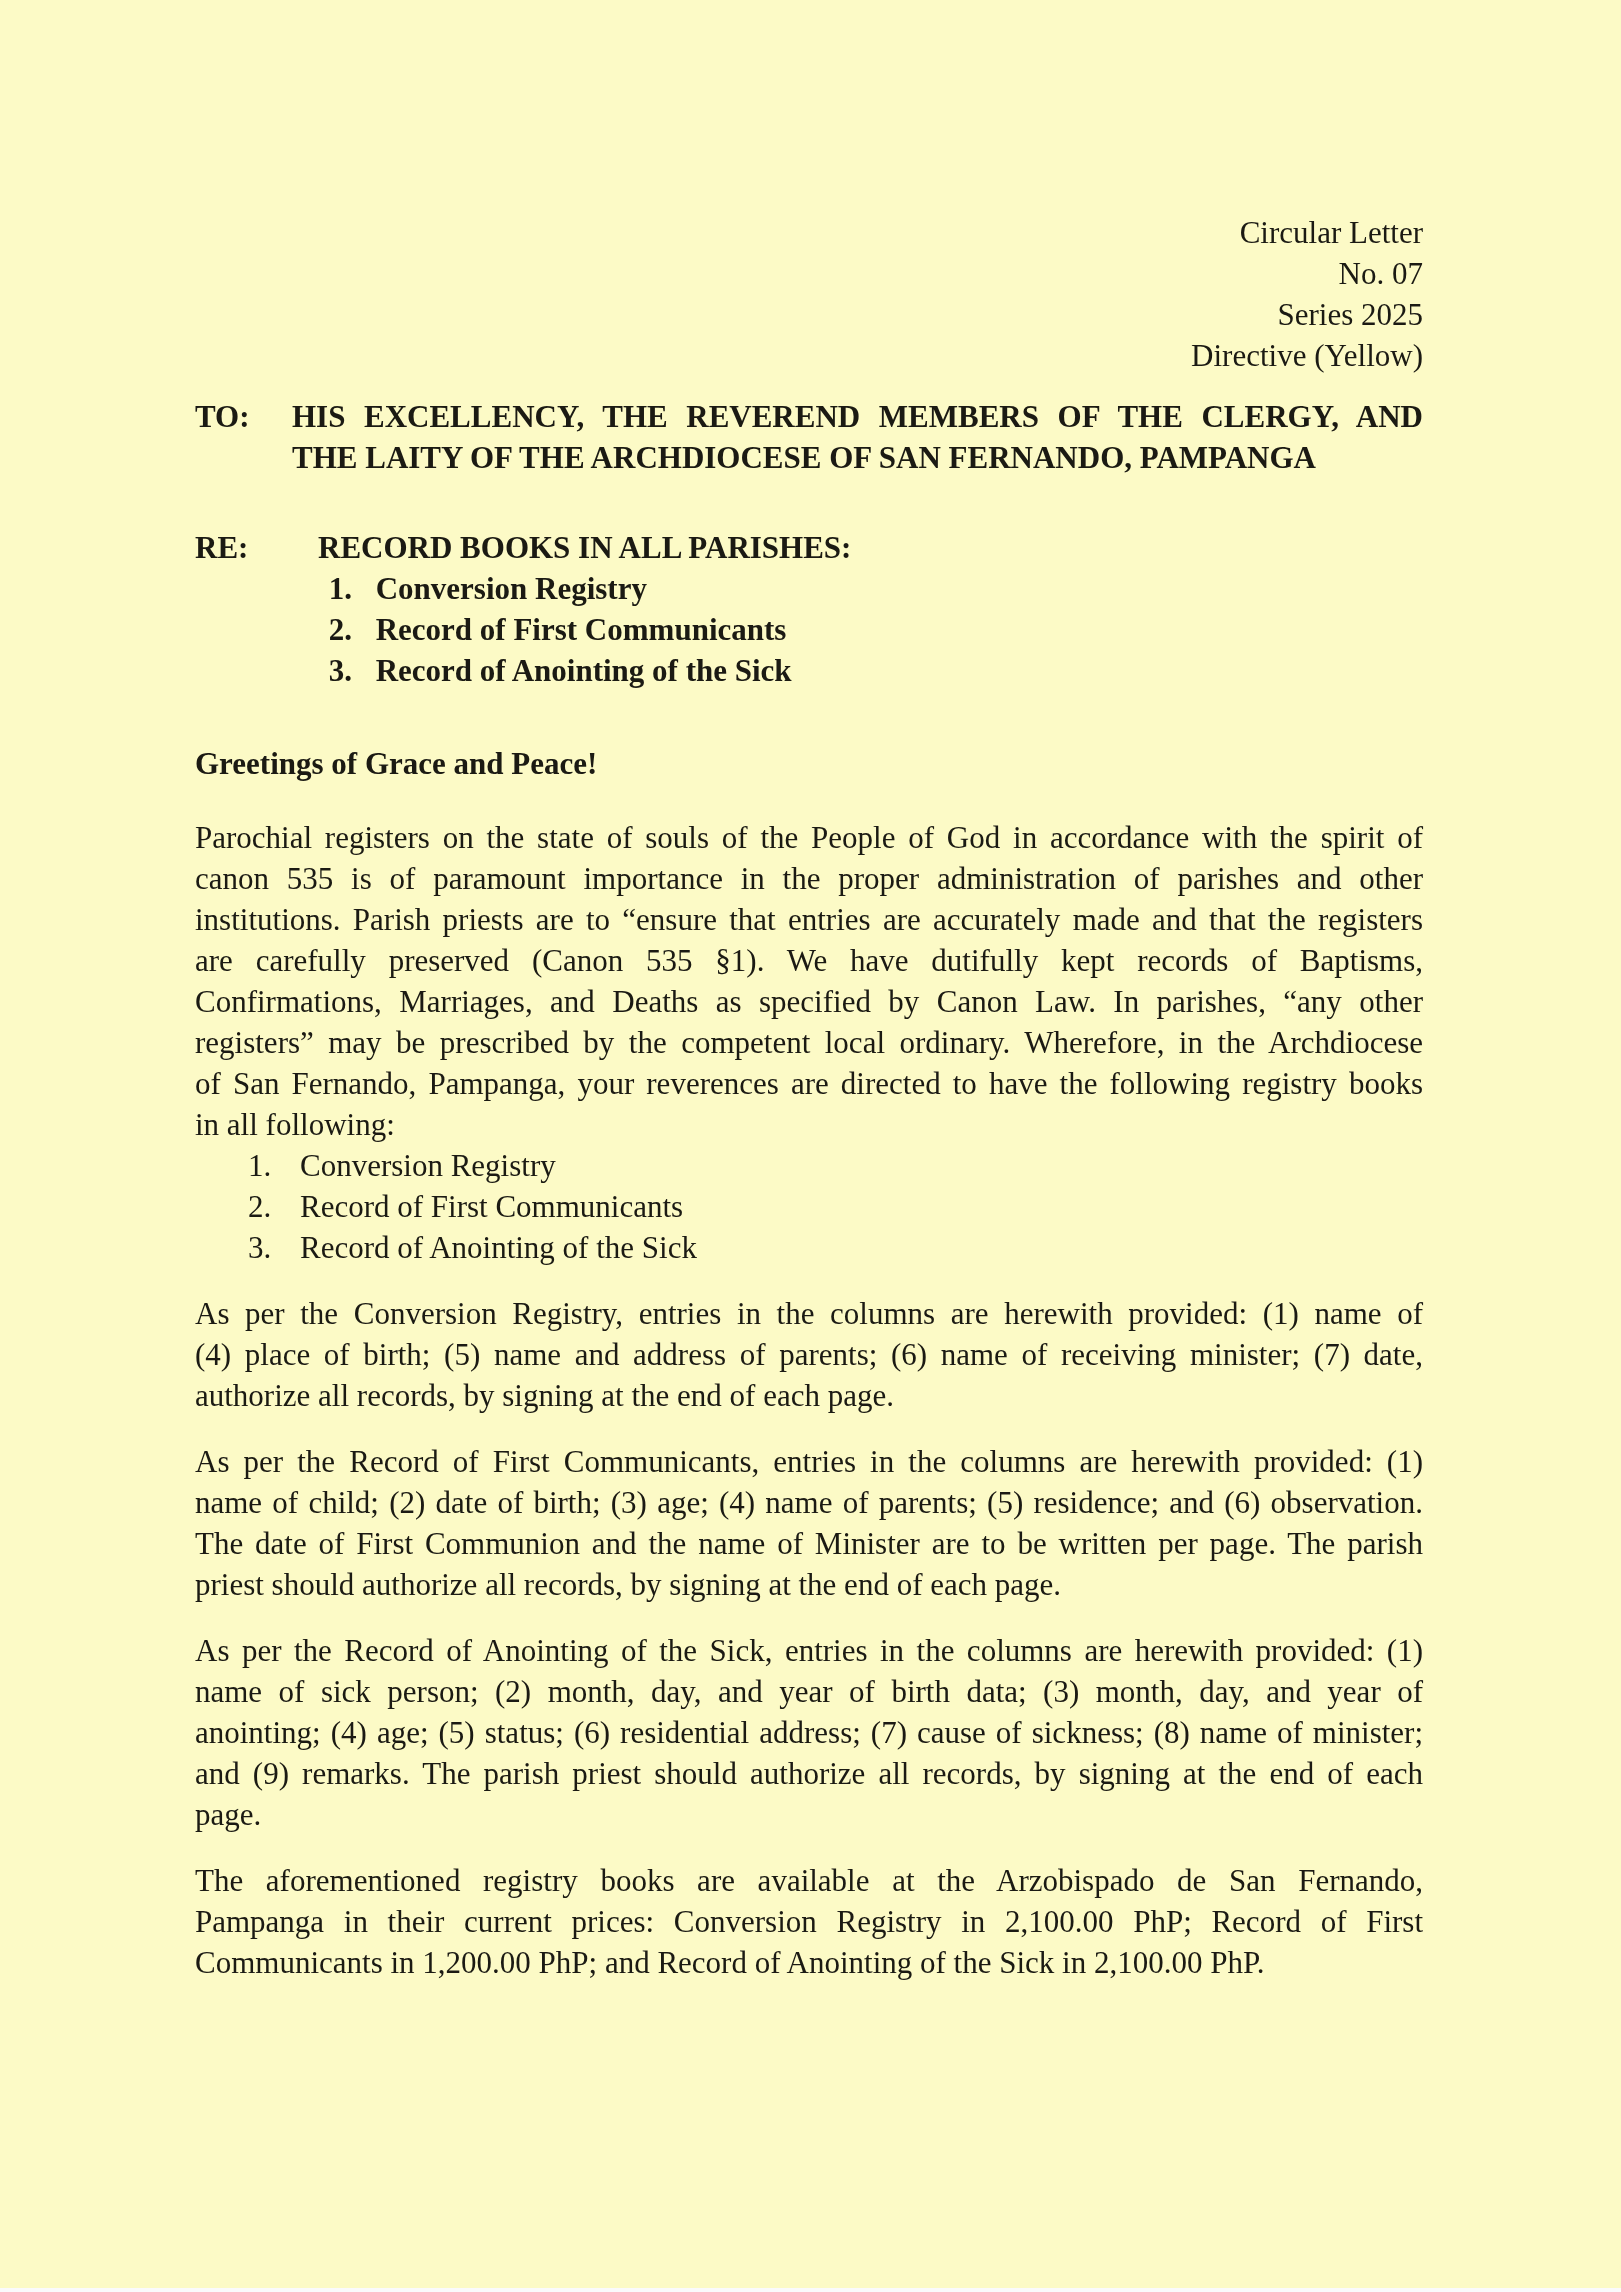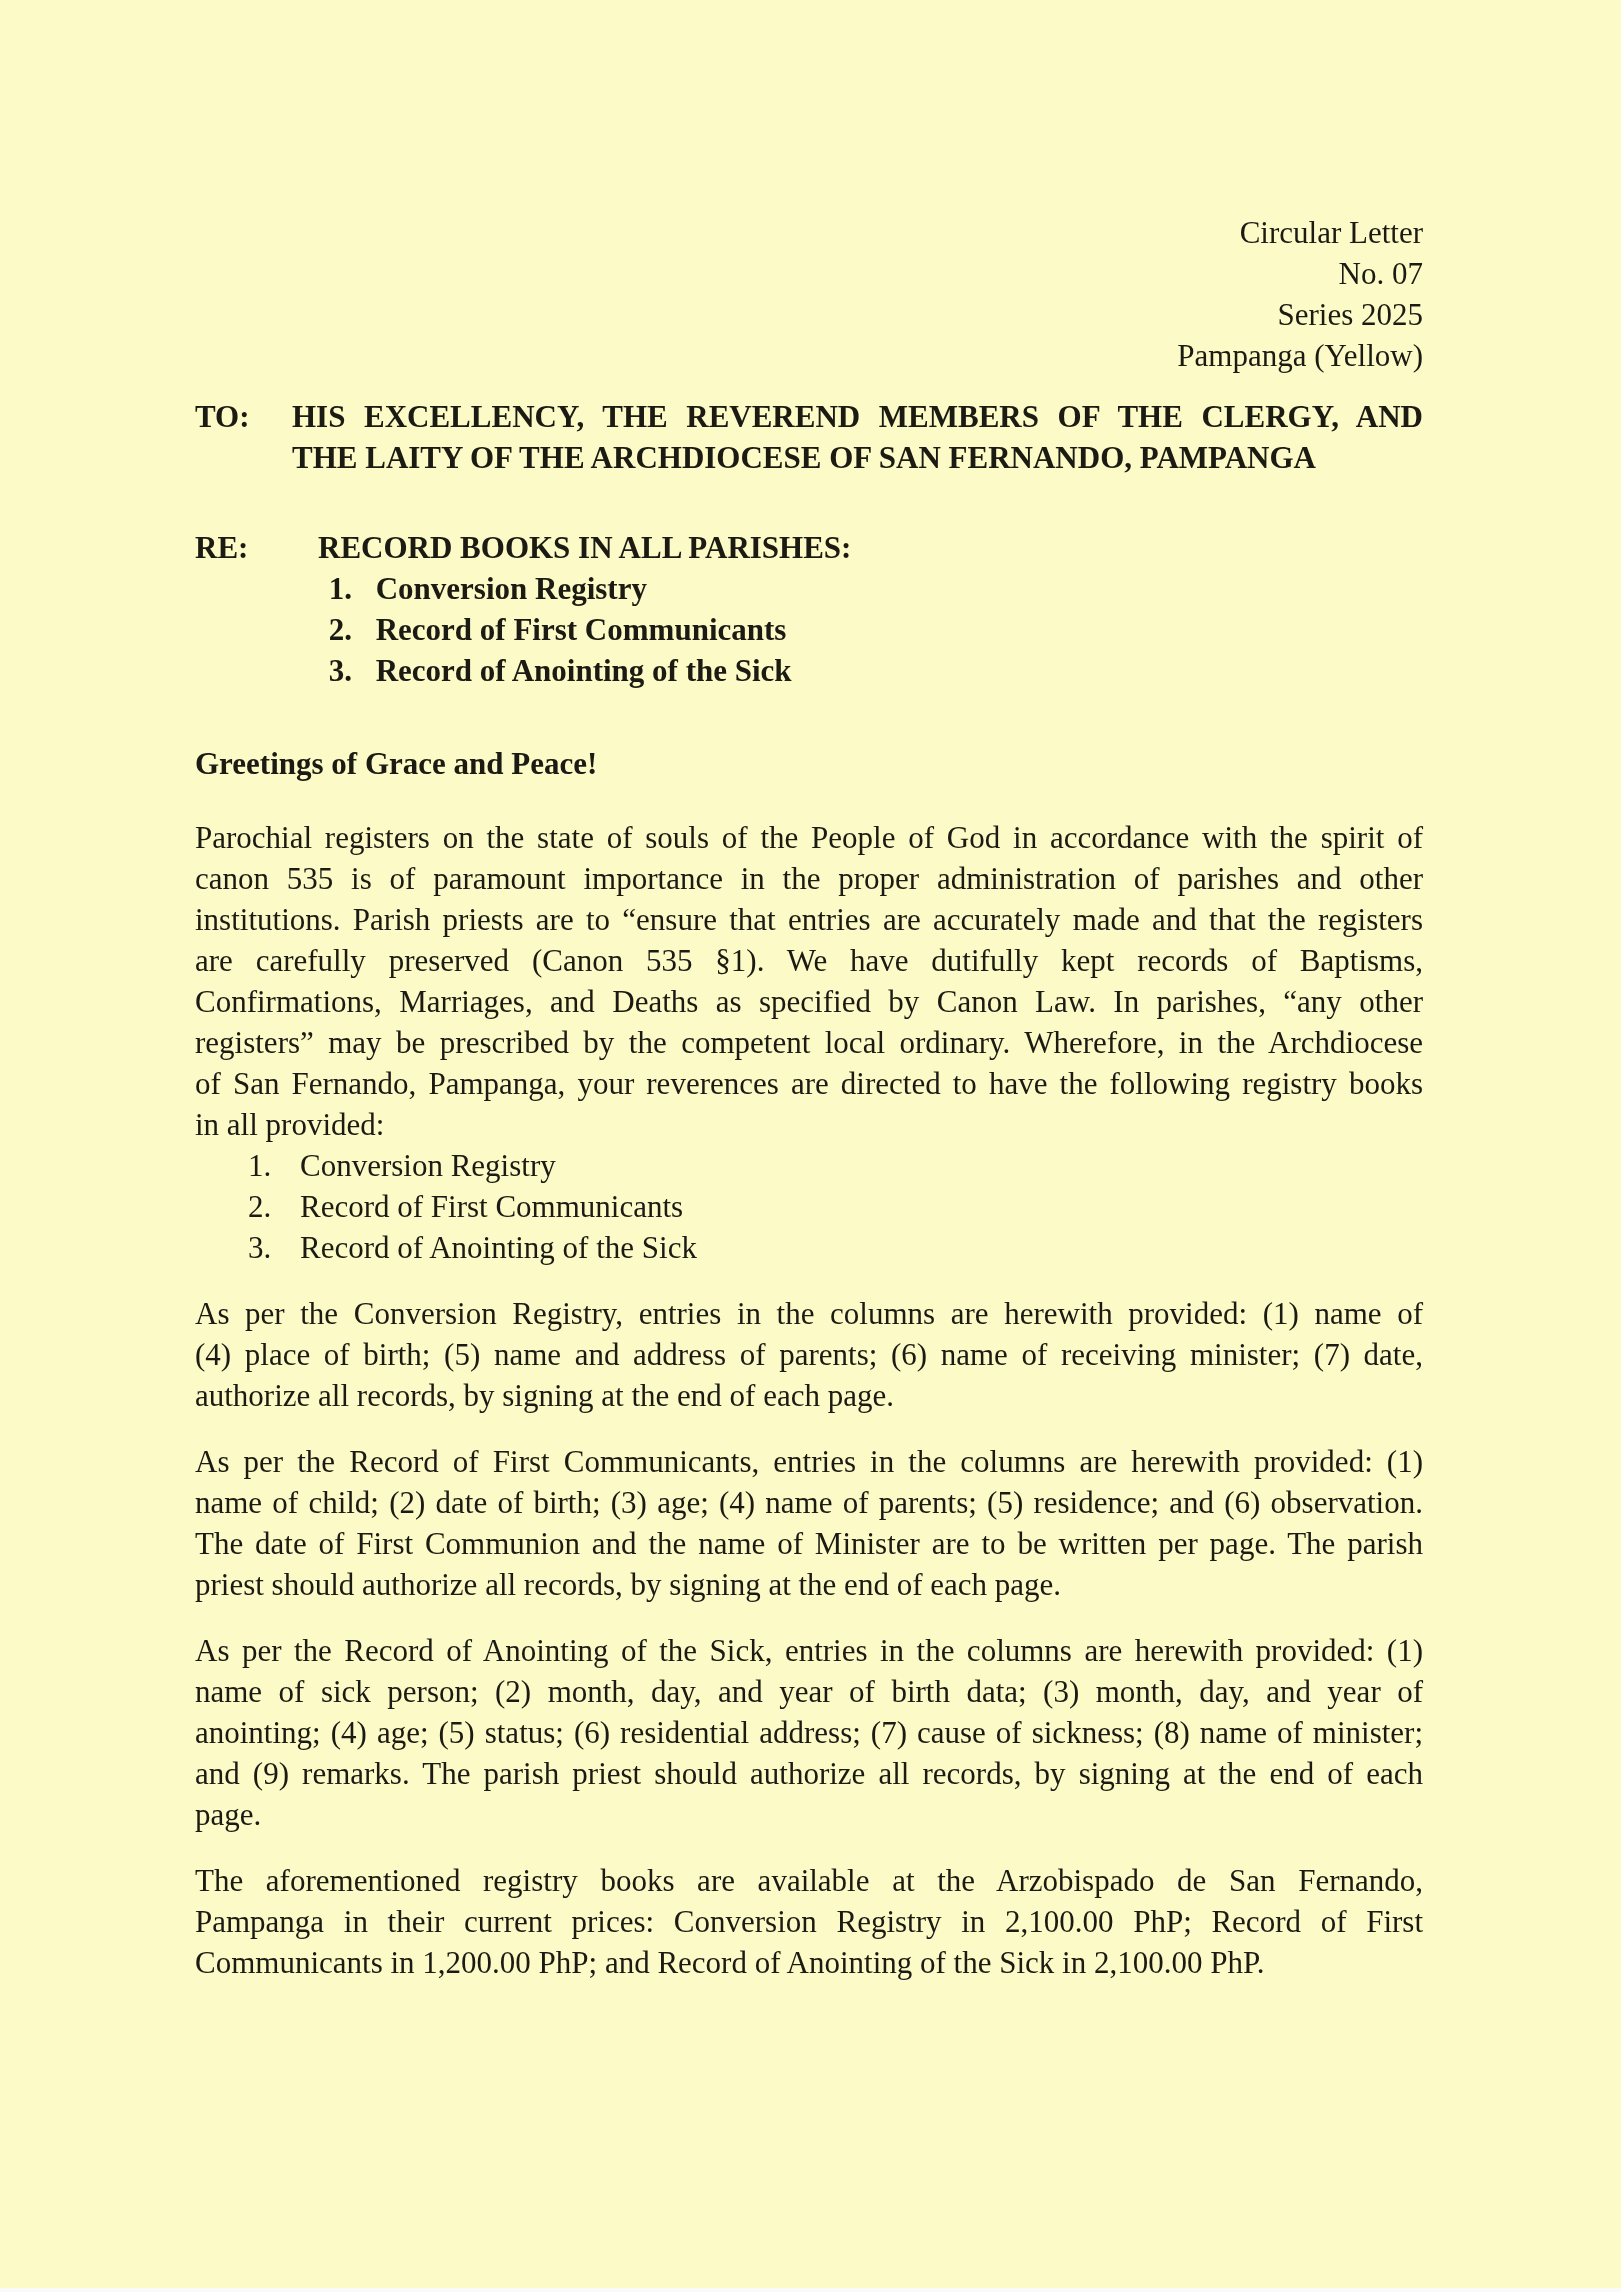--- a/index.html
+++ b/index.html
@@ -46,21 +46,21 @@
 </head>
 <body style="background: rgb(252, 250, 198);">
 
 <div class="page" style="background: rgb(252, 250, 198); color: rgb(27, 26, 19);">
   <div class="content">
 
     <div class="meta">
       <div>Circular Letter</div>
       <div>No. 07</div>
       <div>Series 2025</div>
-      <div>Pampanga (Yellow)</div>
+      <div>Directive (Yellow)</div>
     </div>
 
     <div class="hang to">
       <span class="label">TO:</span>
       <div class="hang-body">
         <div class="jline">HIS EXCELLENCY, THE REVEREND MEMBERS OF THE CLERGY, AND</div>
         <div class="lline">THE LAITY OF THE ARCHDIOCESE OF SAN FERNANDO, PAMPANGA</div>
       </div>
     </div>
 
@@ -88,21 +88,21 @@
     <div class="greet lline">Greetings of Grace and Peace!</div>
 
     <div class="para first">
       <div class="jline">Parochial registers on the state of souls of the People of God in accordance with the spirit of</div>
       <div class="jline">canon 535 is of paramount importance in the proper administration of parishes and other</div>
       <div class="jline">institutions. Parish priests are to “ensure that entries are accurately made and that the registers</div>
       <div class="jline">are carefully preserved (Canon 535 §1). We have dutifully kept records of Baptisms,</div>
       <div class="jline">Confirmations, Marriages, and Deaths as specified by Canon Law. In parishes, “any other</div>
       <div class="jline">registers” may be prescribed by the competent local ordinary. Wherefore, in the Archdiocese</div>
       <div class="jline">of San Fernando, Pampanga, your reverences are directed to have the following registry books</div>
-      <div class="lline">in all provided:</div>
+      <div class="lline">in all following:</div>
     </div>
 
     <div class="list mid-list">
       <div class="li">
           <span class="num">1.</span>
           <span>Conversion Registry</span>
         </div>
       <div class="li">
           <span class="num">2.</span>
           <span>Record of First Communicants</span>

